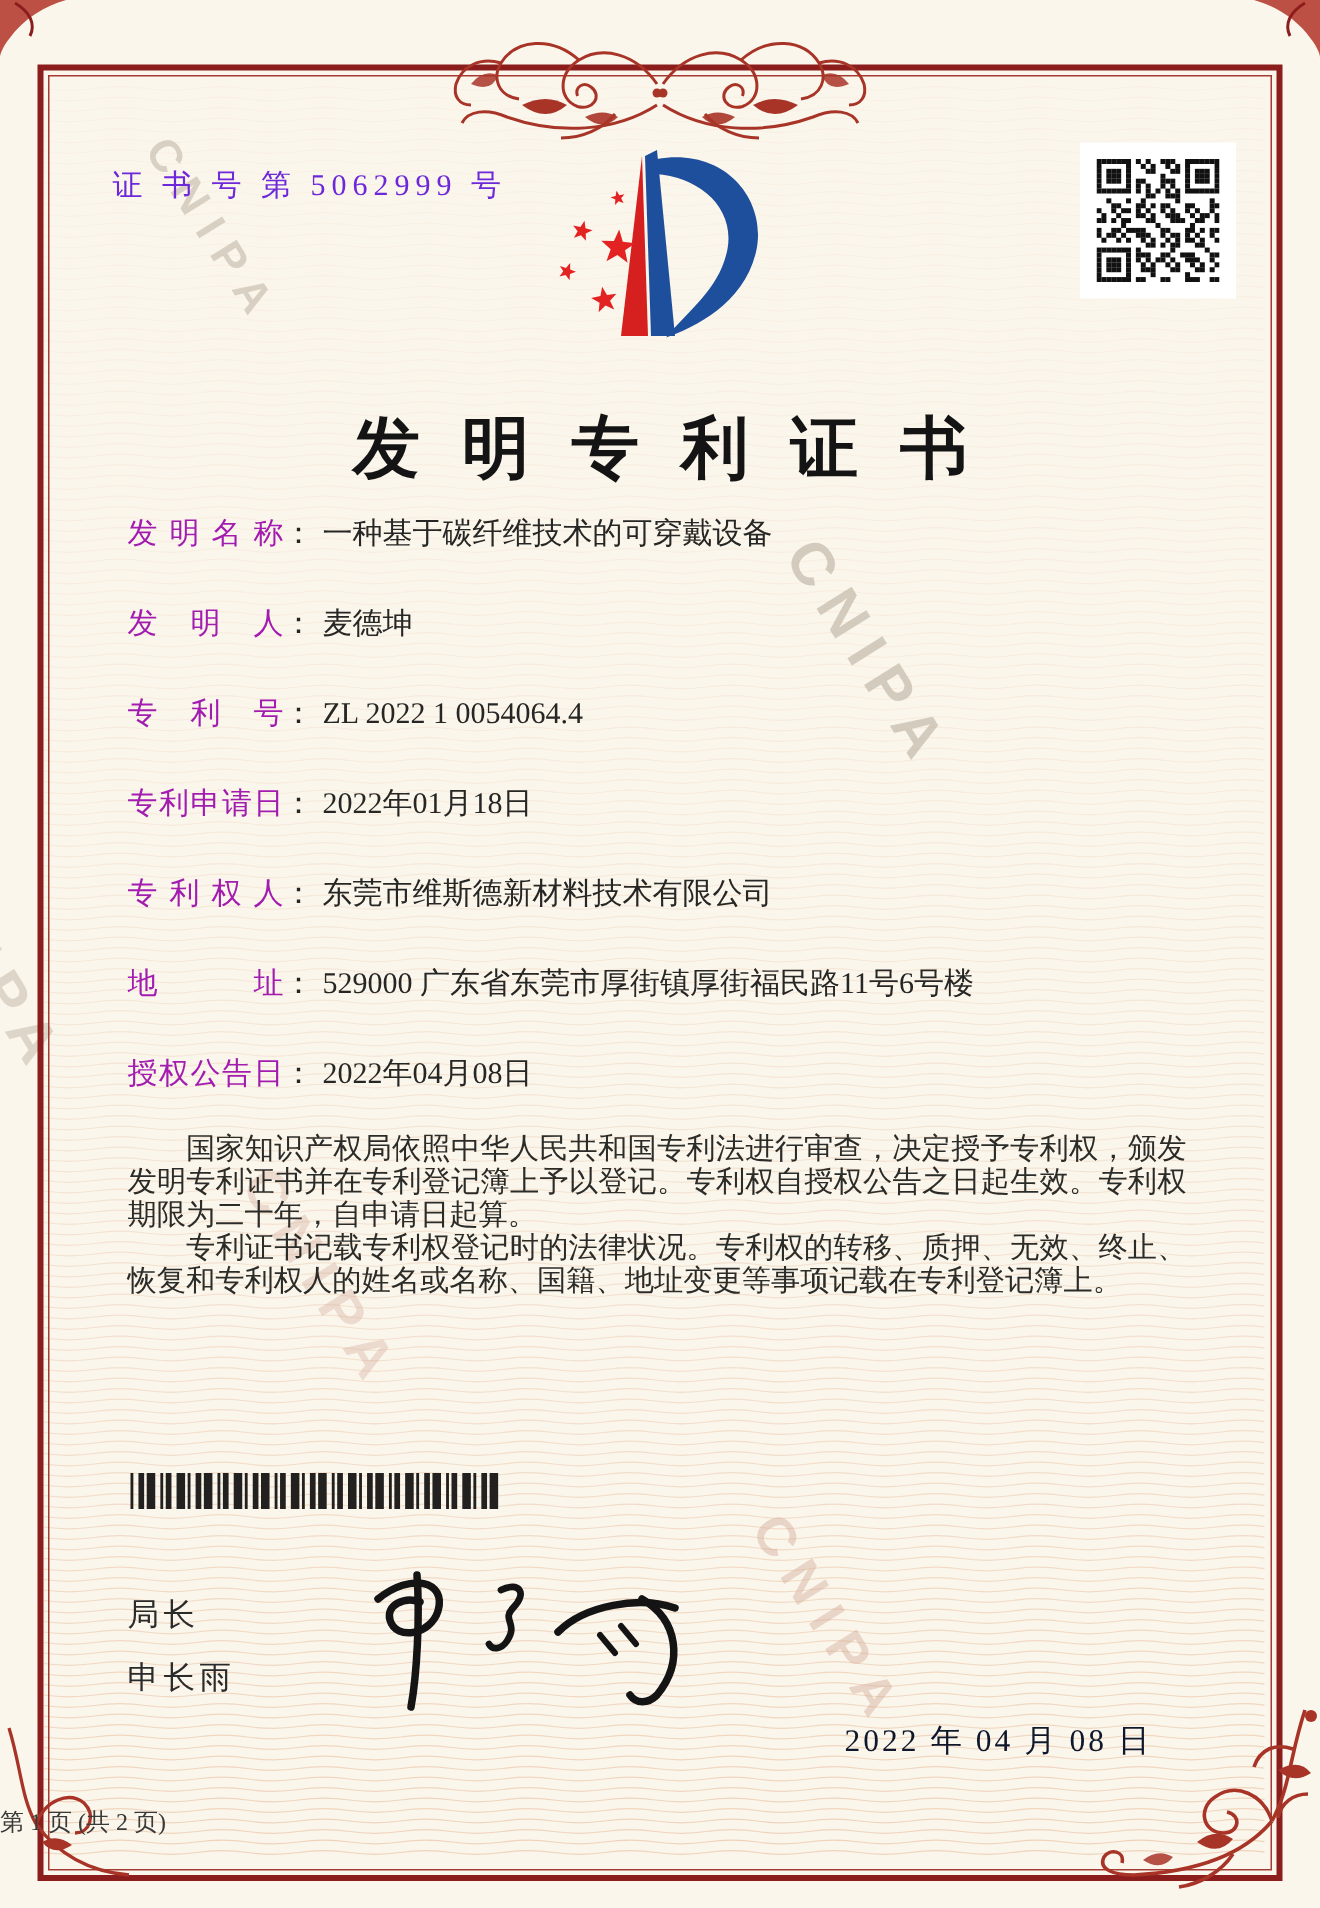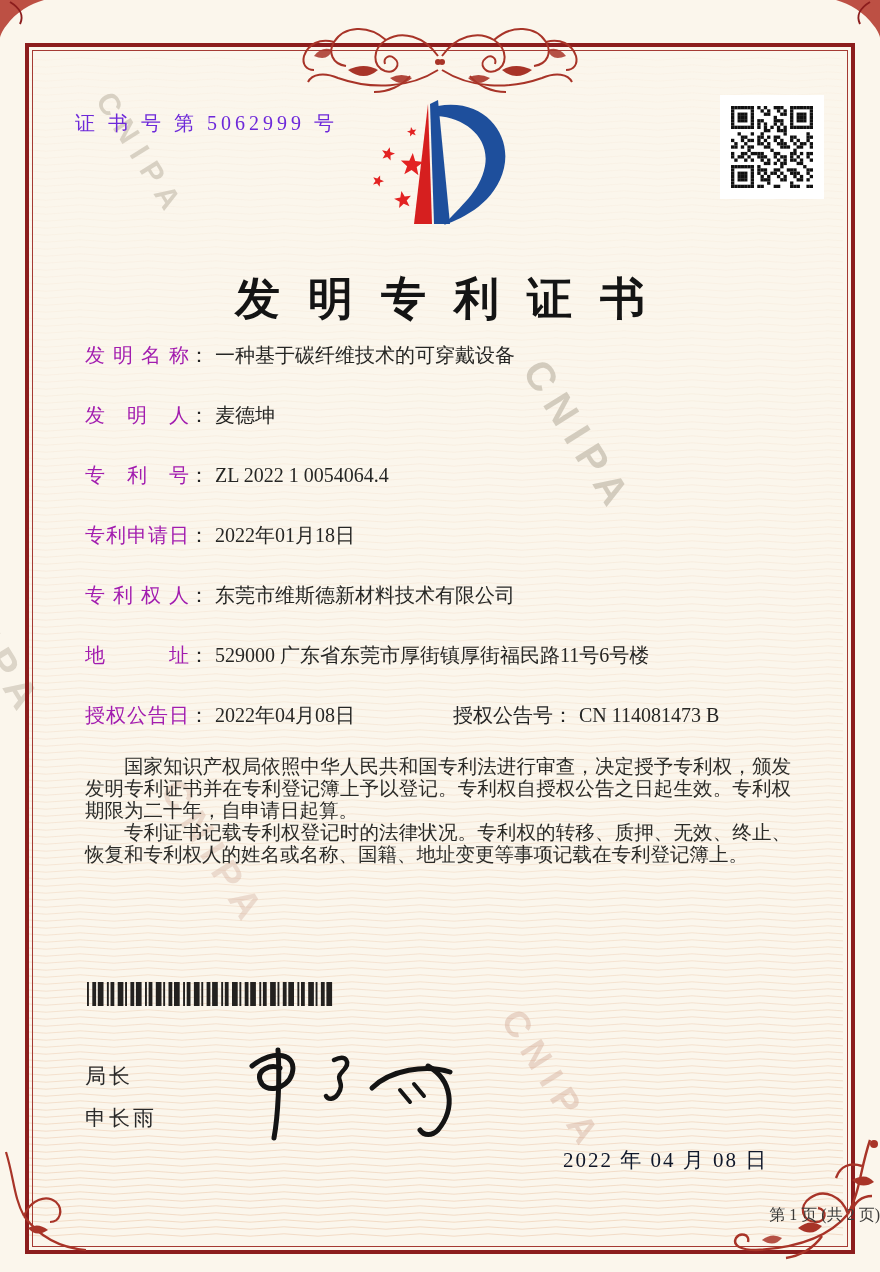--- a/index.html
+++ b/index.html
@@ -39,21 +39,21 @@
     text-align:justify;text-align-last:justify;color:#a21caf;
   }
   .fcolon{display:inline-block;margin-right:6px;}
   .fvalue{color:#262624;}
   .frow .second{position:absolute;left:368px;top:0;}
   .paras{left:85px;top:756px;width:706px;font-size:19.5px;line-height:22px;text-align:justify;color:#2b2b28;}
   .paras p{margin:0;text-indent:2em;}
   .sig-title{left:85px;top:1062px;font-size:21px;letter-spacing:3px;color:#2a2a2a;}
   .sig-name{left:85px;top:1104px;font-size:21px;letter-spacing:3px;color:#2a2a2a;}
   .issue-date{left:563px;top:1146px;font-size:21px;letter-spacing:2px;color:#0f172a;}
-  .footer{left:0;top:1205px;width:880px;text-align:right;font-size:16px;color:#3a3a38;}
+  .footer{left:0;top:1205px;width:880px;text-align:left;font-size:16px;color:#3a3a38;}
   svg{display:block;}
 </style>
 </head>
 <body>
 
 <svg class="abs" id="waves" style="left:29px;top:47px;" width="814" height="1195" viewBox="0 0 814 1195">
     <path d="M0 12 q17 2.4 34 0 q17 -2.4 34 0 q17 2.4 34 0 q17 -2.4 34 0 q17 2.4 34 0 q17 -2.4 34 0 q17 2.4 34 0 q17 -2.4 34 0 q17 2.4 34 0 q17 -2.4 34 0 q17 2.4 34 0 q17 -2.4 34 0 q17 2.4 34 0 q17 -2.4 34 0 q17 2.4 34 0 q17 -2.4 34 0 q17 2.4 34 0 q17 -2.4 34 0 q17 2.4 34 0 q17 -2.4 34 0 q17 2.4 34 0 q17 -2.4 34 0 q17 2.4 34 0 q17 -2.4 34 0" stroke="#d9925e" stroke-width="0.8" fill="none" opacity="0.050"></path>
     <path d="M0 19 q17 2.4 34 0 q17 -2.4 34 0 q17 2.4 34 0 q17 -2.4 34 0 q17 2.4 34 0 q17 -2.4 34 0 q17 2.4 34 0 q17 -2.4 34 0 q17 2.4 34 0 q17 -2.4 34 0 q17 2.4 34 0 q17 -2.4 34 0 q17 2.4 34 0 q17 -2.4 34 0 q17 2.4 34 0 q17 -2.4 34 0 q17 2.4 34 0 q17 -2.4 34 0 q17 2.4 34 0 q17 -2.4 34 0 q17 2.4 34 0 q17 -2.4 34 0 q17 2.4 34 0 q17 -2.4 34 0" stroke="#d9925e" stroke-width="0.8" fill="none" opacity="0.050"></path>
     <path d="M0 26 q17 2.4 34 0 q17 -2.4 34 0 q17 2.4 34 0 q17 -2.4 34 0 q17 2.4 34 0 q17 -2.4 34 0 q17 2.4 34 0 q17 -2.4 34 0 q17 2.4 34 0 q17 -2.4 34 0 q17 2.4 34 0 q17 -2.4 34 0 q17 2.4 34 0 q17 -2.4 34 0 q17 2.4 34 0 q17 -2.4 34 0 q17 2.4 34 0 q17 -2.4 34 0 q17 2.4 34 0 q17 -2.4 34 0 q17 2.4 34 0 q17 -2.4 34 0 q17 2.4 34 0 q17 -2.4 34 0" stroke="#d9925e" stroke-width="0.8" fill="none" opacity="0.050"></path>
     <path d="M0 33 q17 2.4 34 0 q17 -2.4 34 0 q17 2.4 34 0 q17 -2.4 34 0 q17 2.4 34 0 q17 -2.4 34 0 q17 2.4 34 0 q17 -2.4 34 0 q17 2.4 34 0 q17 -2.4 34 0 q17 2.4 34 0 q17 -2.4 34 0 q17 2.4 34 0 q17 -2.4 34 0 q17 2.4 34 0 q17 -2.4 34 0 q17 2.4 34 0 q17 -2.4 34 0 q17 2.4 34 0 q17 -2.4 34 0 q17 2.4 34 0 q17 -2.4 34 0 q17 2.4 34 0 q17 -2.4 34 0" stroke="#d9925e" stroke-width="0.8" fill="none" opacity="0.051"></path>
@@ -623,23 +623,20 @@
     <span class="flabel">专利申请日</span><span class="fcolon">：</span><span class="fvalue">2022年01月18日</span>
   </div>
   <div class="frow">
     <span class="flabel">专利权人</span><span class="fcolon">：</span><span class="fvalue">东莞市维斯德新材料技术有限公司</span>
   </div>
   <div class="frow">
     <span class="flabel">地址</span><span class="fcolon">：</span><span class="fvalue">529000 广东省东莞市厚街镇厚街福民路11号6号楼</span>
   </div>
   <div class="frow">
     <span class="flabel">授权公告日</span><span class="fcolon">：</span><span class="fvalue">2022年04月08日</span>
-    <span class="second">
-      <span>授权公告号</span><span class="fcolon">：</span><span class="fvalue">CN 114081473 B</span>
-    </span>
   </div>
 </div>
 
 <div class="abs paras">
   <p>国家知识产权局依照中华人民共和国专利法进行审查，决定授予专利权，颁发发明专利证书并在专利登记簿上予以登记。专利权自授权公告之日起生效。专利权期限为二十年，自申请日起算。</p>
   <p>专利证书记载专利权登记时的法律状况。专利权的转移、质押、无效、终止、恢复和专利权人的姓名或名称、国籍、地址变更等事项记载在专利登记簿上。</p>
 </div>
 
 <svg class="abs" id="barcode" style="left:85px;top:982px;" width="252" height="24" viewBox="0 0 252 24">
     <rect x="2.0" y="0" width="1.9" height="24" fill="#23211f"></rect>

